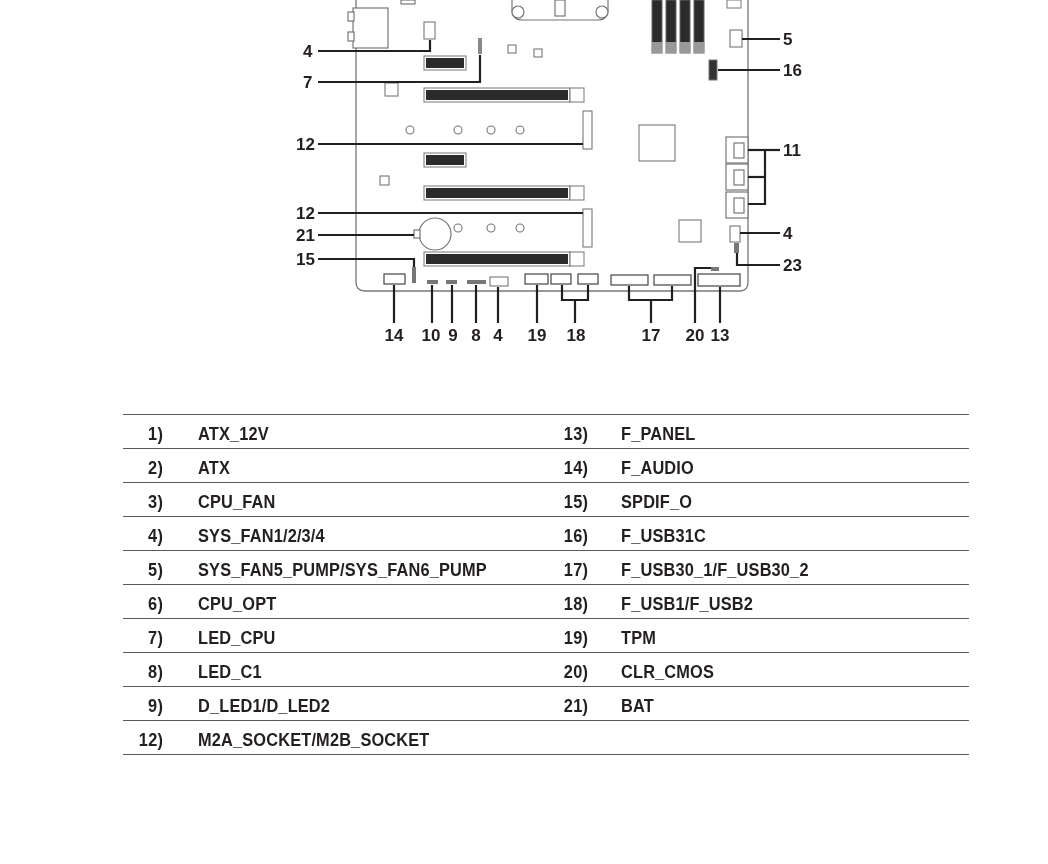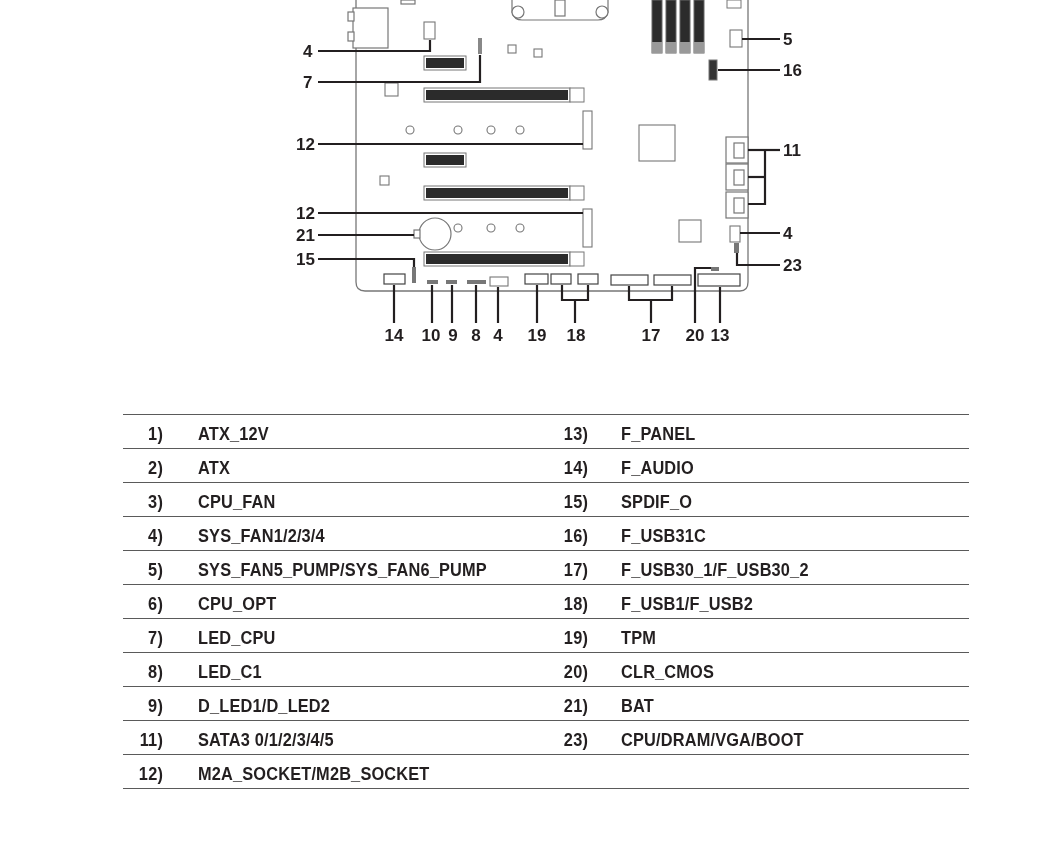--- a/index.html
+++ b/index.html
@@ -240,24 +240,18 @@
       <span class="cell num c-right-num">20)</span>
       <span class="cell c-right-name">CLR_CMOS</span>
     </div>
     <div class="lrow">
       <span class="cell num c-left-num">9)</span>
       <span class="cell c-left-name">D_LED1/D_LED2</span>
       <span class="cell num c-right-num">21)</span>
       <span class="cell c-right-name">BAT</span>
     </div>
     <div class="lrow">
-      <span class="cell num c-left-num">11)</span>
-      <span class="cell c-left-name">SATA3 0/1/2/3/4/5</span>
-      <span class="cell num c-right-num">23)</span>
-      <span class="cell c-right-name">CPU/DRAM/VGA/BOOT</span>
-    </div>
-    <div class="lrow">
       <span class="cell num c-left-num">12)</span>
       <span class="cell c-left-name">M2A_SOCKET/M2B_SOCKET</span>
       <span class="cell num c-right-num"></span>
       <span class="cell c-right-name"></span>
     </div>
   </div>
 
 </body></html>

